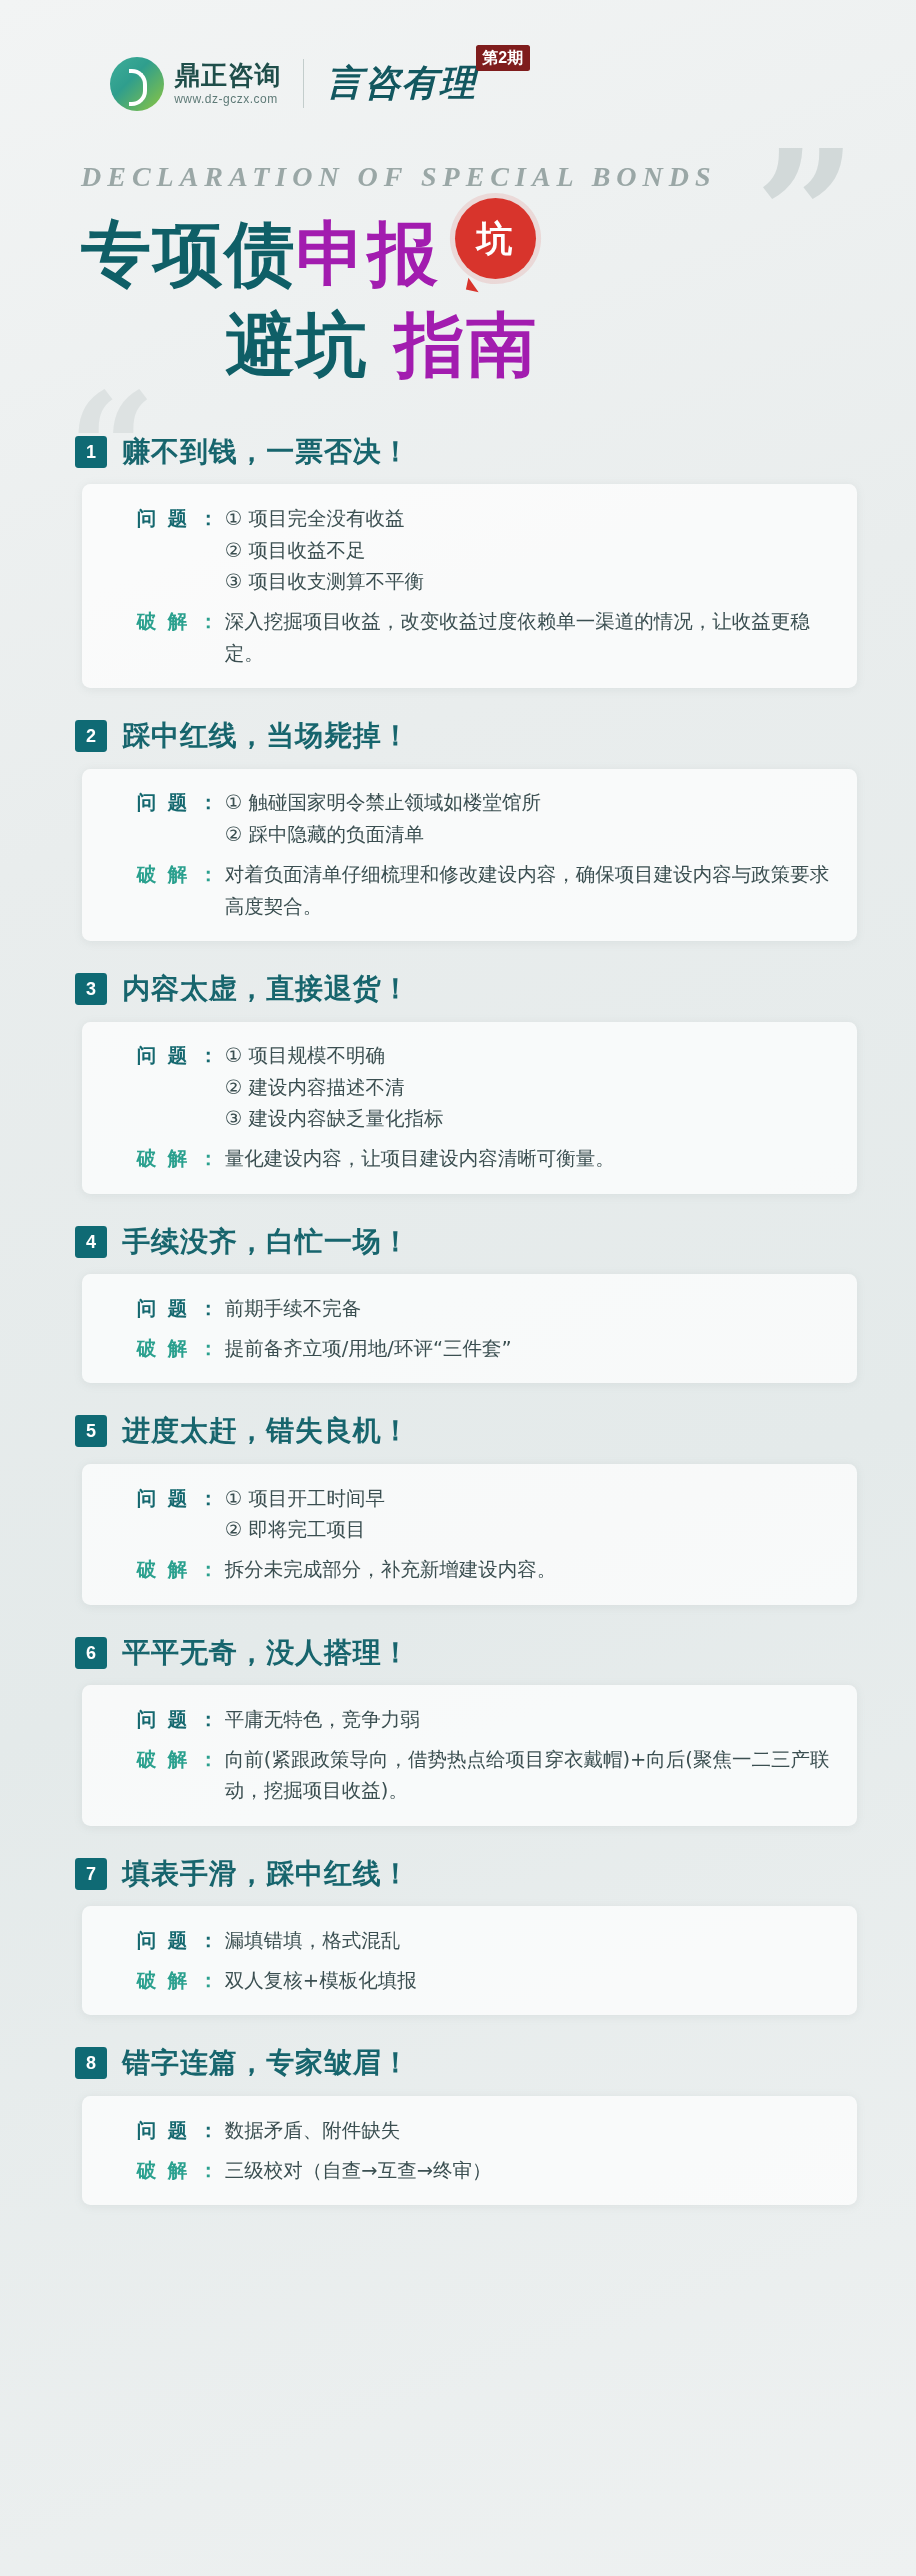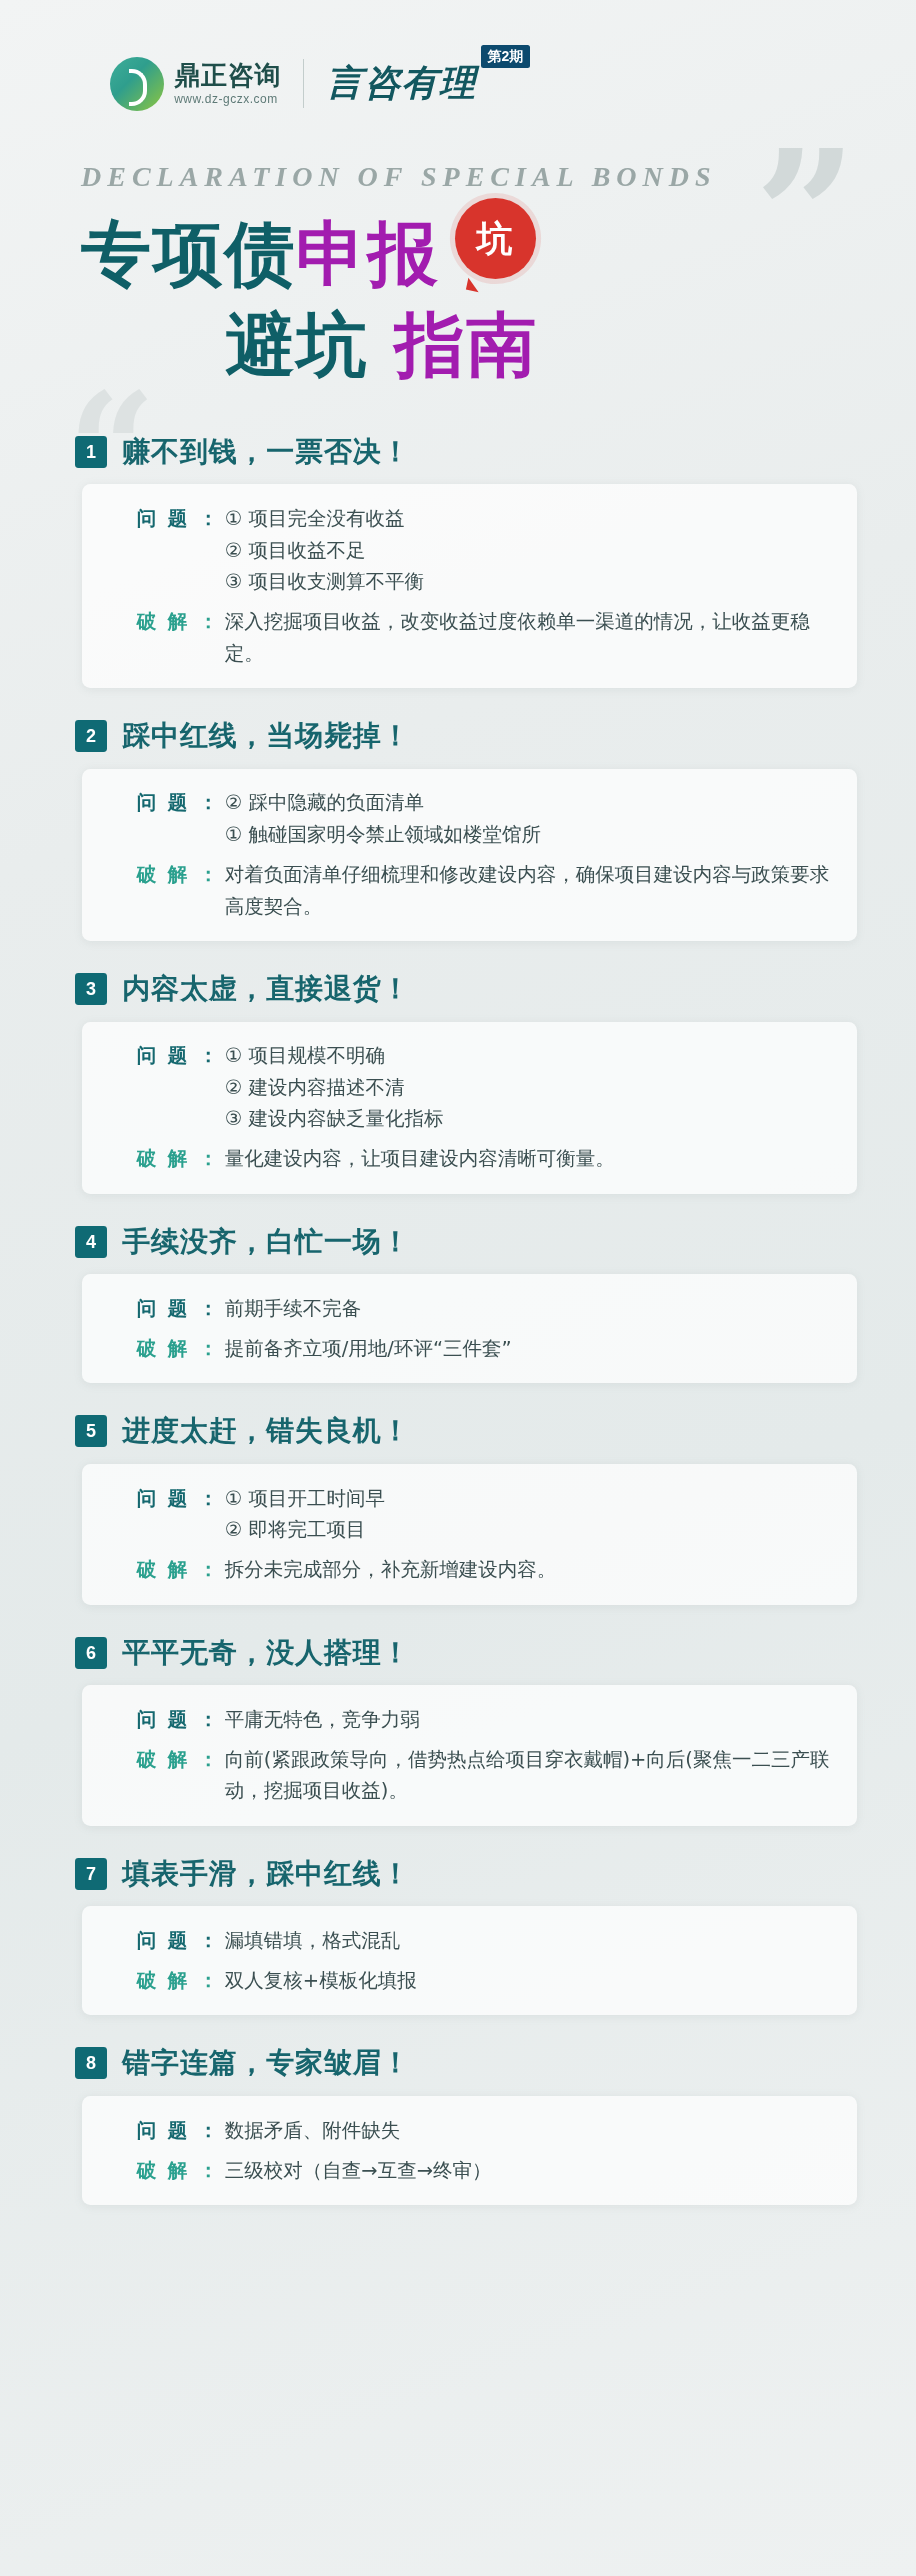--- a/index.html
+++ b/index.html
@@ -63,23 +63,23 @@
     font-weight: bold;
     color: #12575f;
     letter-spacing: 1.7px;
     font-family: "DejaVu Sans", serif;
     font-style: italic;
     position: relative;
   }
   .issue-badge {
     position: absolute;
     top: -13.6px; right: -53px;
-    background: #0c4a6e;
+    background: #7f1d1d;
     color: #fff;
-    font-size: 14px;
+    font-size: 16px;
     padding: 2.5px 6.8px;
     border-radius: 2.5px;
     font-style: normal;
     font-weight: bold;
     letter-spacing: 0;
     font-family: "Liberation Sans", sans-serif;
     text-align: right;
   }
 
   
@@ -263,22 +263,22 @@
 
   <div class="item">
     <div class="item-head">
       <div class="num">2</div>
       <div class="item-title">踩中红线，当场毙掉！</div>
     </div>
     <div class="card">
       <div class="row">
         <div class="row-label">问题：</div>
         <div class="row-body">
+          <span class="li">① 触碰国家明令禁止领域如楼堂馆所</span>
           <span class="li">② 踩中隐藏的负面清单</span>
-          <span class="li">① 触碰国家明令禁止领域如楼堂馆所</span>
         </div>
       </div>
       <div class="row">
         <div class="row-label green">破解：</div>
         <div class="row-body">对着负面清单仔细梳理和修改建设内容，确保项目建设内容与政策要求高度契合。</div>
       </div>
     </div>
   </div>
 
   <div class="item">

